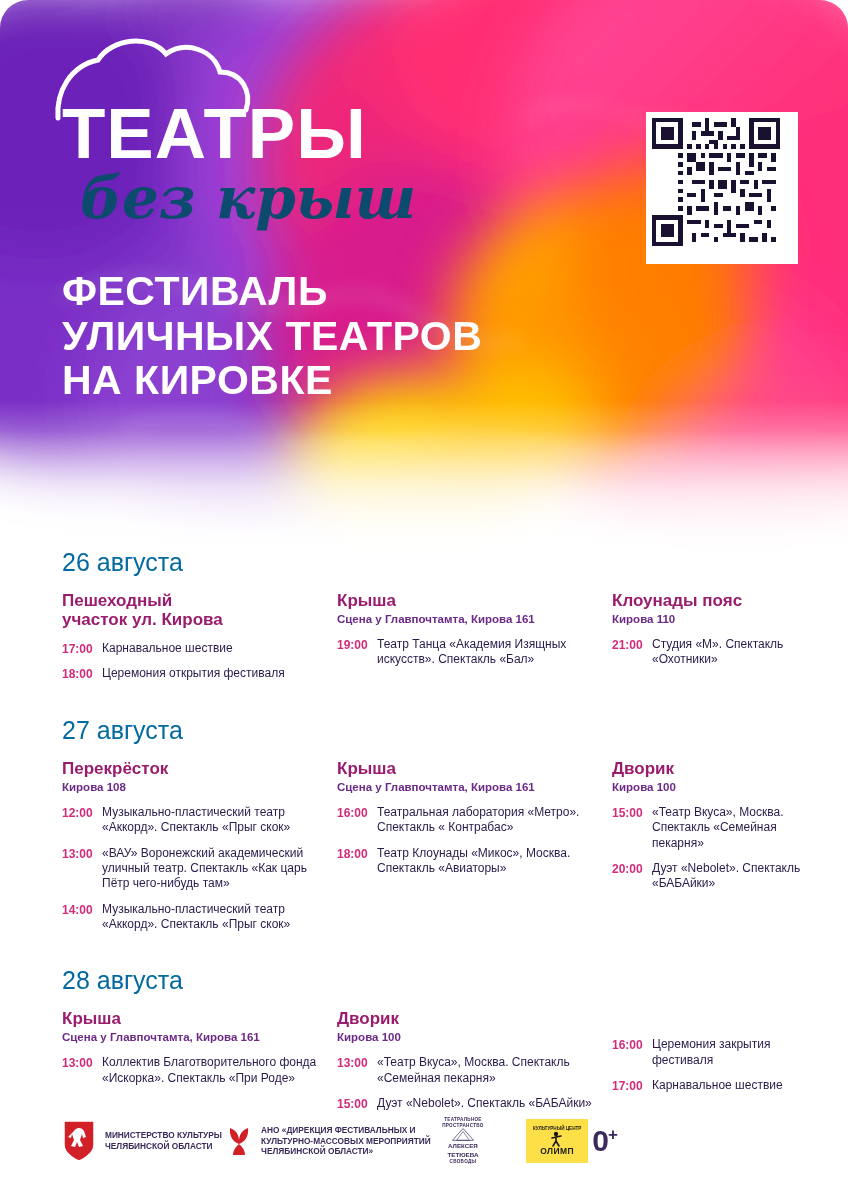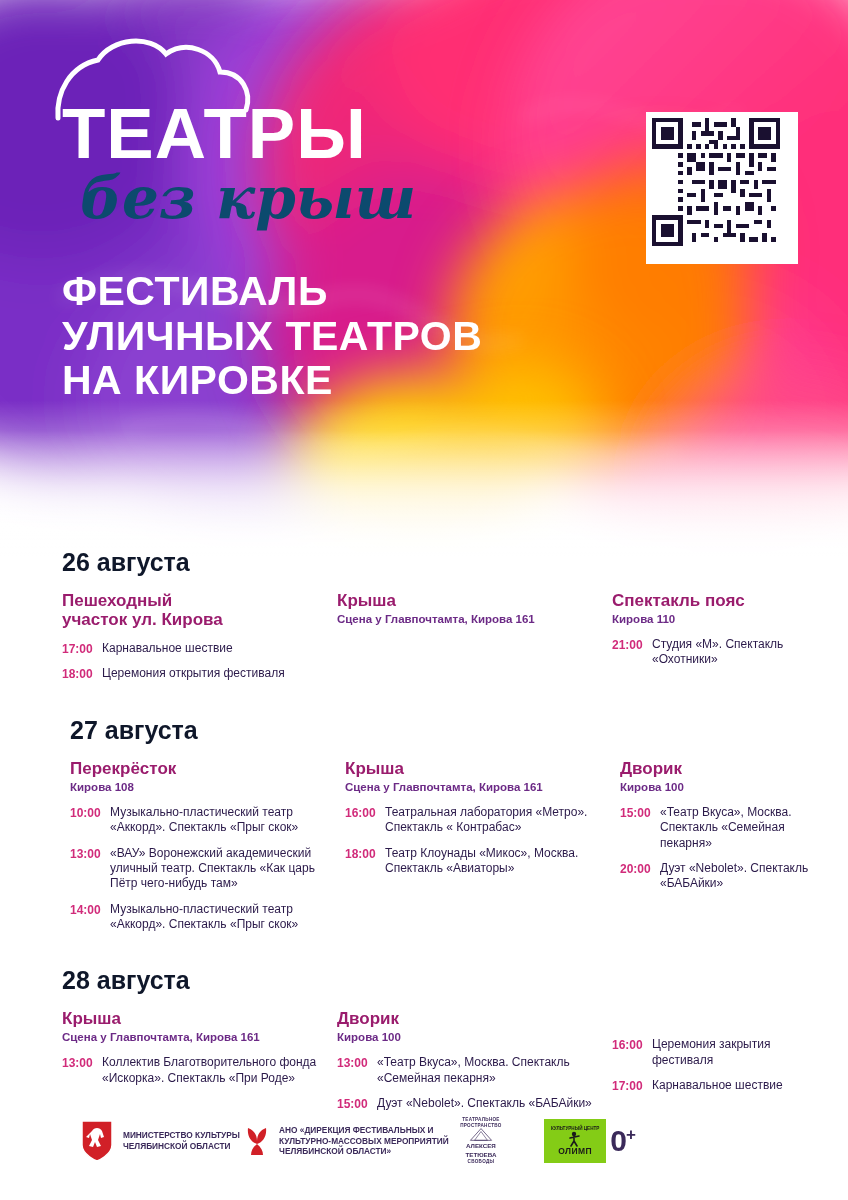--- a/index.html
+++ b/index.html
@@ -4,21 +4,21 @@
 <style>
   html,body{margin:0;padding:0;}
   body{
     width:848px;height:1200px;
     background:#ffffff;
     font-family:"Liberation Sans", sans-serif;
     color:#2b1a4a;
     overflow:hidden;
     position:relative;
   }
-  .poster{position:relative;width:848px;height:1200px;overflow:hidden;background:#fff;}
+  .poster{position:relative;width:848px;height:1200px;overflow:hidden;background:#fff;border-radius:28px;}
 
   
   .art{position:absolute;left:0;top:0;width:848px;height:560px;overflow:hidden;}
   .art svg{display:block;}
 
   
   .header{position:absolute;left:62px;top:100px;width:640px;z-index:5;}
   .title-main{
     font-size:71px;line-height:0.95;font-weight:bold;color:#ffffff;
     letter-spacing:1px;margin:0;text-transform:uppercase;
@@ -40,54 +40,54 @@
   }
 
   
   .qr{position:absolute;right:50px;top:112px;width:140px;height:140px;background:#fff;padding:6px;z-index:6;}
   .qr svg{display:block;}
 
   
   .schedule{position:absolute;left:0;top:548px;width:848px;z-index:4;}
   .day{margin-bottom:2px;}
   .day-title{
-    font-size:25px;font-weight:bold;color:#0f172a;margin:0 0 14px 62px;
+    font-size:25px;font-weight:normal;color:#0369a1;margin:0 0 14px 62px;
   }
   .cols{display:flex;padding:0 42px 0 62px;gap:0;}
   .col{flex:0 0 275px;padding-right:18px;box-sizing:border-box;}
   .col.c2{flex:0 0 275px;}
   .col.c3{flex:0 0 225px;}
   .venue{
     font-size:17px;font-weight:bold;color:#9a1c6d;line-height:1.12;margin:0 0 3px 0;
   }
   .venue-addr{
     font-size:11.5px;color:#6c2a86;margin:0 0 12px 0;font-weight:bold;
   }
   .ev{display:flex;margin-bottom:10px;}
   .ev-time{
     flex:0 0 40px;font-size:12px;font-weight:bold;color:#d12b7a;padding-top:1px;
   }
   .ev-desc{
     font-size:12px;line-height:1.28;color:#2b1a4a;
   }
   .day-26{margin-top:0px;}
-  .day-27{margin-top:24px;margin-left:8px;}
+  .day-27{margin-top:24px;}
   .day-28{margin-top:24px;}
 
   
-  .footer{position:absolute;left:18px;bottom:22px;width:679px;height:74px;z-index:4;}
+  .footer{position:absolute;left:0;bottom:22px;width:679px;height:74px;z-index:4;}
   .footer-inner{display:flex;align-items:center;justify-content:space-between;padding:0 62px;height:74px;}
   .logo{display:flex;align-items:center;gap:9px;}
   .logo-text{font-size:8.3px;line-height:1.28;color:#3b2a5a;font-weight:bold;text-transform:uppercase;max-width:150px;}
   .coat{width:34px;height:44px;}
   .ano-mark{width:26px;height:30px;}
   .svoboda{width:56px;height:48px;display:flex;flex-direction:column;align-items:center;justify-content:center;}
   .svoboda .tiny{font-size:4.6px;letter-spacing:.3px;color:#3b2a5a;font-weight:bold;text-align:center;line-height:1.25;}
   .svoboda .nm{font-size:6.2px;color:#3b2a5a;font-weight:bold;text-align:center;line-height:1.2;margin-top:1px;}
-  .olimp{width:62px;height:44px;background:#84cc16;display:flex;flex-direction:column;align-items:center;justify-content:center;position:relative;margin-left:31px;}
+  .olimp{width:62px;height:44px;background:#fde047;display:flex;flex-direction:column;align-items:center;justify-content:center;position:relative;margin-left:31px;}
   .olimp .l1{font-size:4.6px;font-weight:bold;color:#1a1a1a;line-height:1.1;text-align:center;}
   .olimp .l2{font-size:8.5px;font-weight:bold;color:#1a1a1a;line-height:1;text-align:center;letter-spacing:.4px;}
   .age{font-size:30px;font-weight:bold;color:#3b2a5a;letter-spacing:-1px;}
   .age sup{font-size:17px;vertical-align:super;}
 </style>
 </head>
 <body>
 
 <div class="poster">
 
@@ -315,41 +315,45 @@
           </div>
           <div class="ev">
             <div class="ev-time">18:00</div>
             <div class="ev-desc">Церемония открытия фестиваля</div>
           </div>
         </div>
 
         <div class="col c2">
           <div class="venue">Крыша</div>
           <div class="venue-addr">Сцена у Главпочтамта, Кирова 161</div>
+          <div class="ev">
+            <div class="ev-time">19:00</div>
+            <div class="ev-desc">Театр Танца «Академия Изящных искусств». Спектакль «Бал»</div>
+          </div>
         </div>
 
         <div class="col c3">
-          <div class="venue">Спектакль пояс</div>
+          <div class="venue">Клоунады пояс</div>
           <div class="venue-addr">Кирова 110</div>
           <div class="ev">
             <div class="ev-time">21:00</div>
             <div class="ev-desc">Студия «М». Спектакль «Охотники»</div>
           </div>
         </div>
       </div>
     </div>
 
     <div class="day day-27">
       <div class="day-title">27 августа</div>
       <div class="cols">
         <div class="col c1">
           <div class="venue">Перекрёсток</div>
           <div class="venue-addr">Кирова 108</div>
           <div class="ev">
-            <div class="ev-time">10:00</div>
+            <div class="ev-time">12:00</div>
             <div class="ev-desc">Музыкально-пластический театр «Аккорд». Спектакль «Прыг скок»</div>
           </div>
           <div class="ev">
             <div class="ev-time">13:00</div>
             <div class="ev-desc">«ВАУ» Воронежский академический уличный театр. Спектакль «Как царь Пётр чего-нибудь там»</div>
           </div>
           <div class="ev">
             <div class="ev-time">14:00</div>
             <div class="ev-desc">Музыкально-пластический театр «Аккорд». Спектакль «Прыг скок»</div>
           </div>

